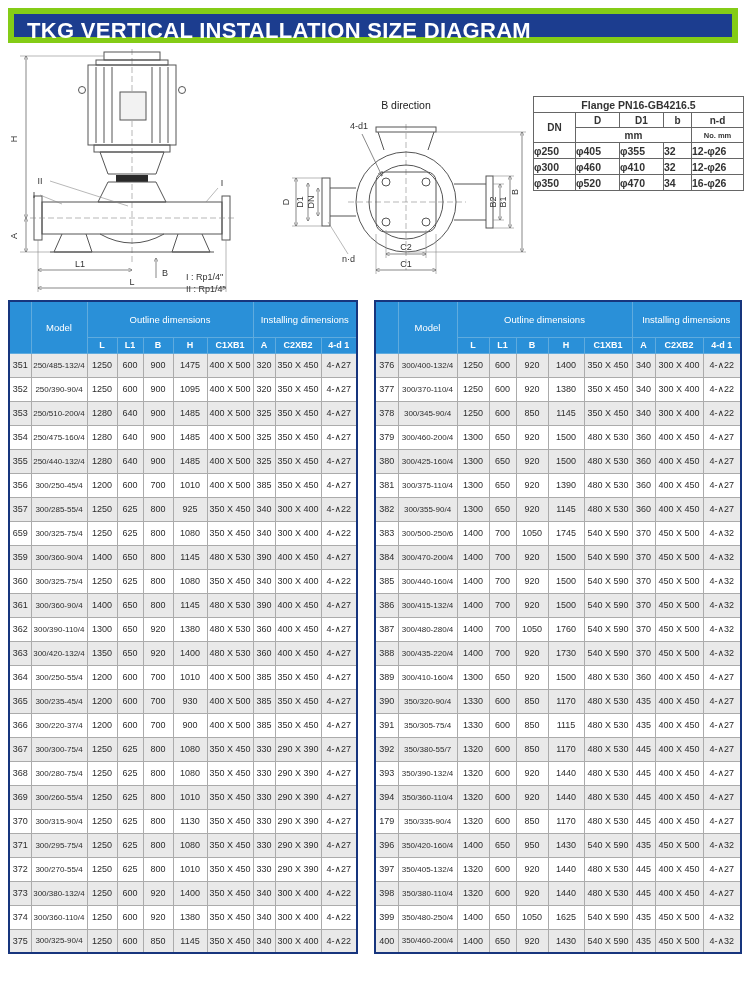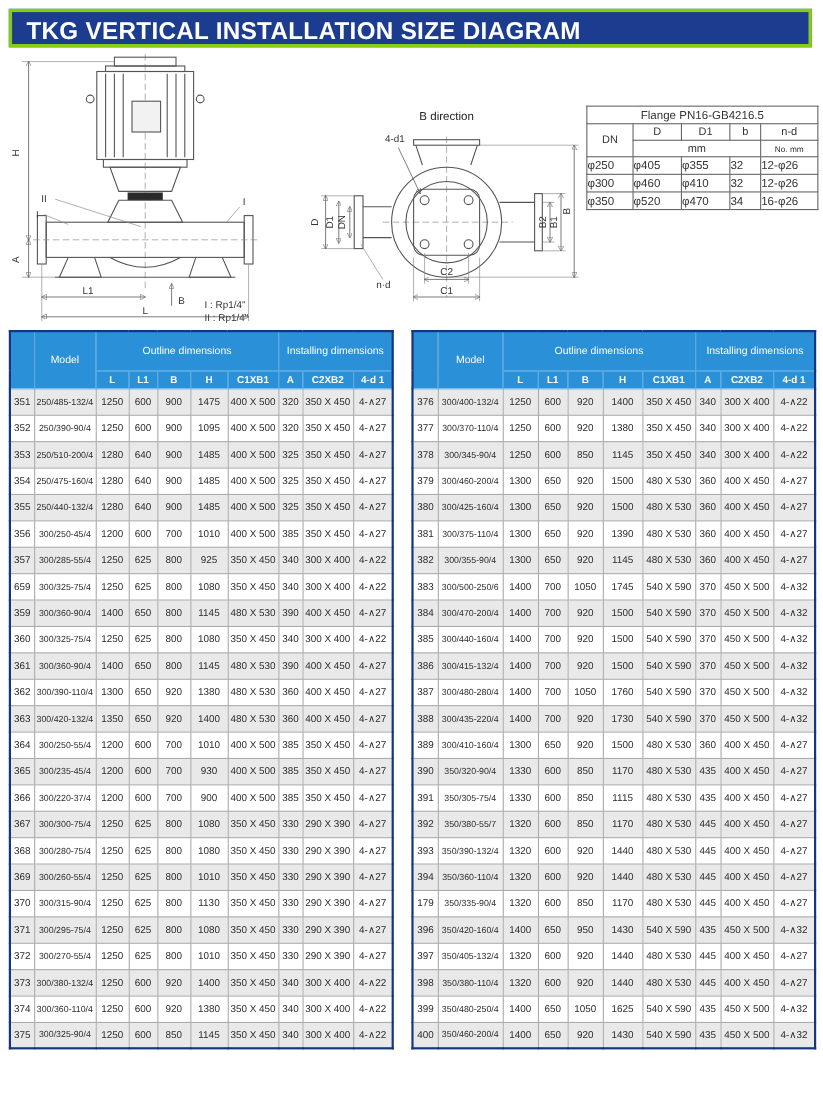--- a/index.html
+++ b/index.html
@@ -1,21 +1,21 @@
 <!DOCTYPE html>
 <html><head>
 <meta charset="utf-8">
 <style>
   * { margin:0; padding:0; box-sizing:border-box; }
   html,body { width:748px; height:1000px; background:#ffffff; font-family:"Liberation Sans", sans-serif; }
   .page { position:relative; width:748px; height:1000px; background:#fff; overflow:hidden; }
 
   .title-bar {
     position:absolute; left:8px; top:8px; width:730px; height:35px;
-    background:#1c3d8f; border:3px solid #84cc16;
+    background:#1c3d8f; border:6px solid #84cc16;
     color:#fff; font-size:22px; font-weight:700; letter-spacing:.3px;
     line-height:33px; padding-left:13px;
   }
 
   
   .dwg { position:absolute; }
   .dwg-left  { left:6px;  top:46px;  width:254px; height:252px; }
   .dwg-right { left:258px; top:96px; width:274px; height:198px; }
   .dwg line, .dwg path, .dwg rect, .dwg circle, .dwg ellipse { stroke:#555; fill:none; stroke-width:1; }
   .dwg .cl   { stroke:#888; stroke-width:.6; stroke-dasharray:6 3; }
@@ -24,21 +24,21 @@
   .dwg .dark { fill:#2a2a2a; stroke:none; }
   .dwg .lite { fill:#f2f2f2; }
   .dwg text  { stroke:none; fill:#333; font-size:9px; font-family:"Liberation Sans", sans-serif; }
   .dwg text.big { font-size:10.5px; fill:#222; }
 
   
   .flange {
     position:absolute; left:533px; top:96px; width:210px;
     border-collapse:collapse; table-layout:fixed; font-size:10px; color:#333;
   }
-  .flange th, .flange td { border:1px solid #666; font-weight:normal; height:15px; padding:0; }
+  .flange th, .flange td { border:1px solid #666; font-weight:bold; height:15px; padding:0; }
   .flange .f-title { font-size:10.5px; height:16px; }
   .flange .f-small { font-size:7.5px; }
   .flange tbody td { height:16px; font-size:10.5px; }
 
   
   .tables { position:absolute; left:8px; top:300px; display:flex; }
   table.spec { border-collapse:collapse; table-layout:fixed; border:2px solid #17357d; }
   table.spec-l { width:348px; margin-right:16px; }
   table.spec-r { width:366px; }
   table.spec th {

